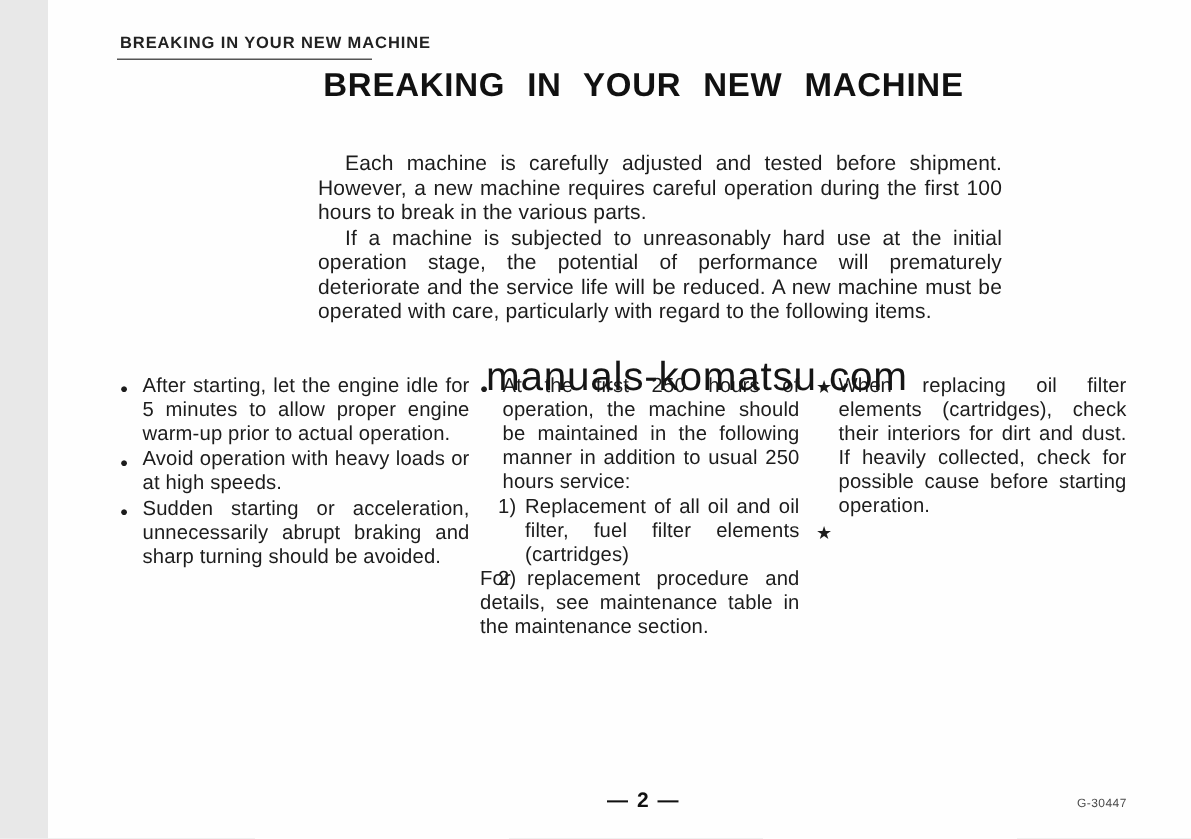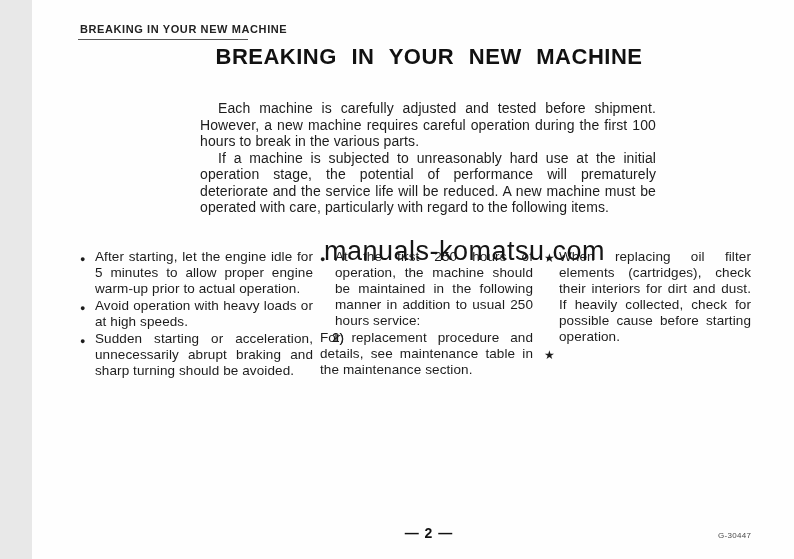--- a/index.html
+++ b/index.html
@@ -42,21 +42,21 @@
     margin: 0;
     text-align: center;
     font-size: 22px;
     font-weight: bold;
     letter-spacing: 0.5px;
     word-spacing: 8px;
     color: #111;
   }
   .intro {
     position: absolute;
-    left: 168px;
+    left: 180px;
     top: 100px;
     width: 456px;
     font-size: 14px;
     line-height: 16.5px;
     text-align: justify;
     letter-spacing: 0.1px;
   }
   .intro p {
     margin: 0;
     text-indent: 18px;
@@ -161,20 +161,21 @@
     </div>
   </div>
 
   <div class="col col-mid">
     <div class="li">
       <span class="marker dot">●</span>
       <span>At the first 250 hours of operation, the machine should be maintained in the following manner in addition to usual 250 hours service:</span>
     </div>
     <div class="numbered">
       <span class="marker">1)</span>
+      <span>Replacement of all oil and oil filter, fuel filter elements (cartridges)</span>
     </div>
     <div class="numbered">
       <span class="marker">2)</span>
     </div>
     <p class="note">For replacement procedure and details, see maintenance table in the maintenance section.</p>
   </div>
 
   <div class="col col-right">
     <div class="li">
       <span class="marker star">★</span>

